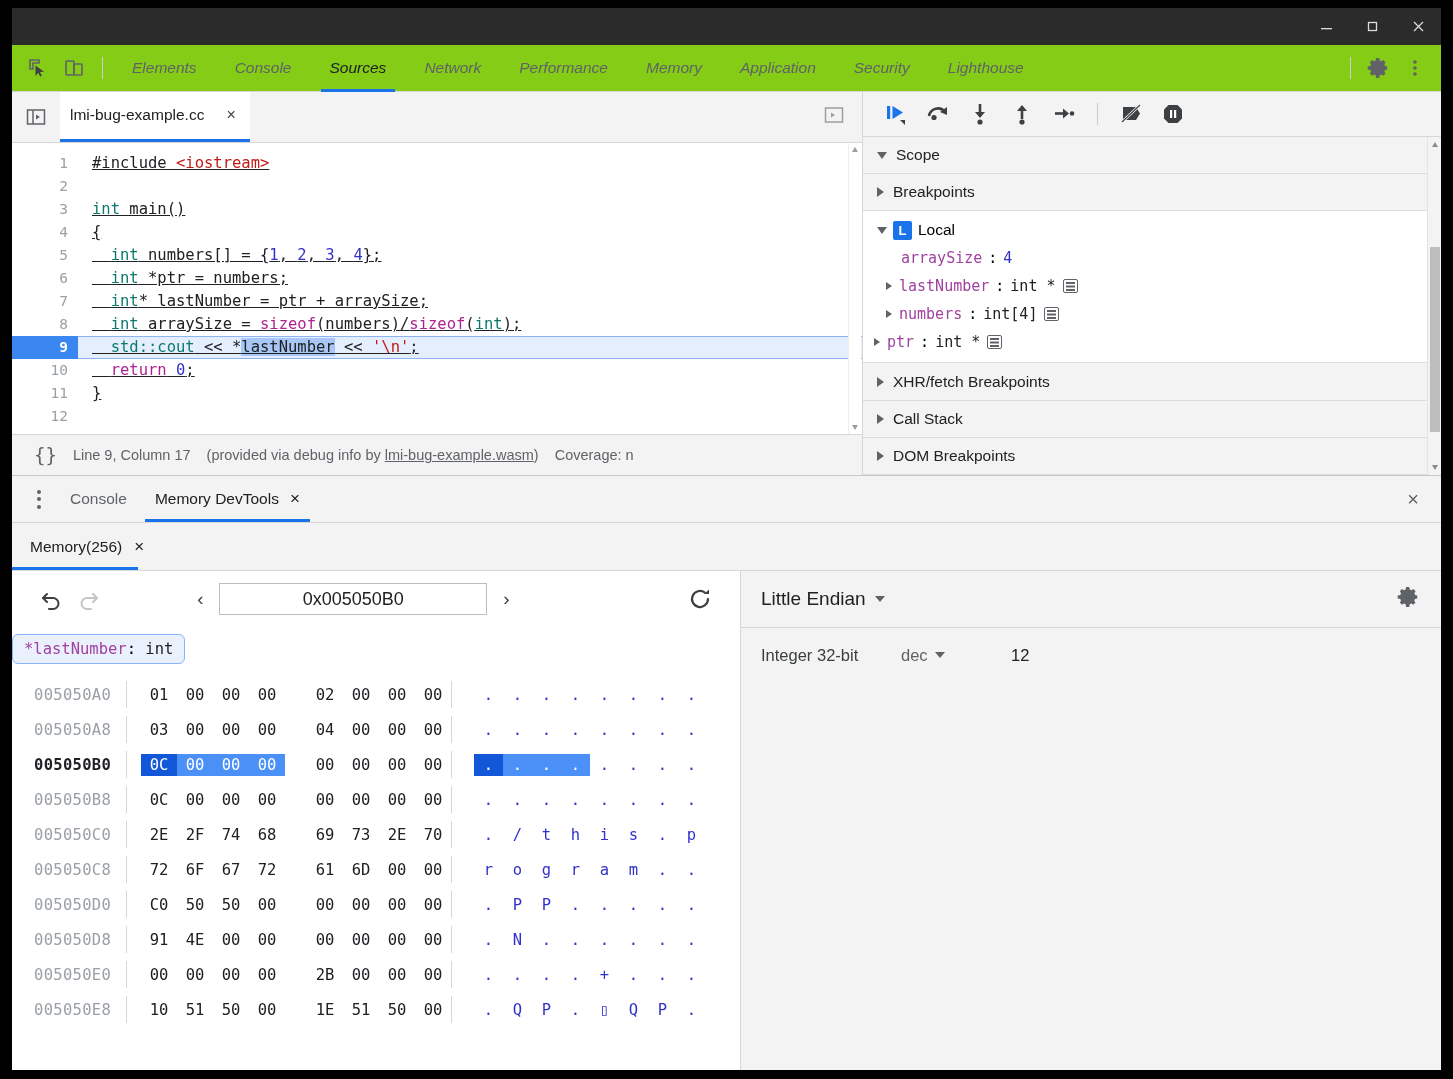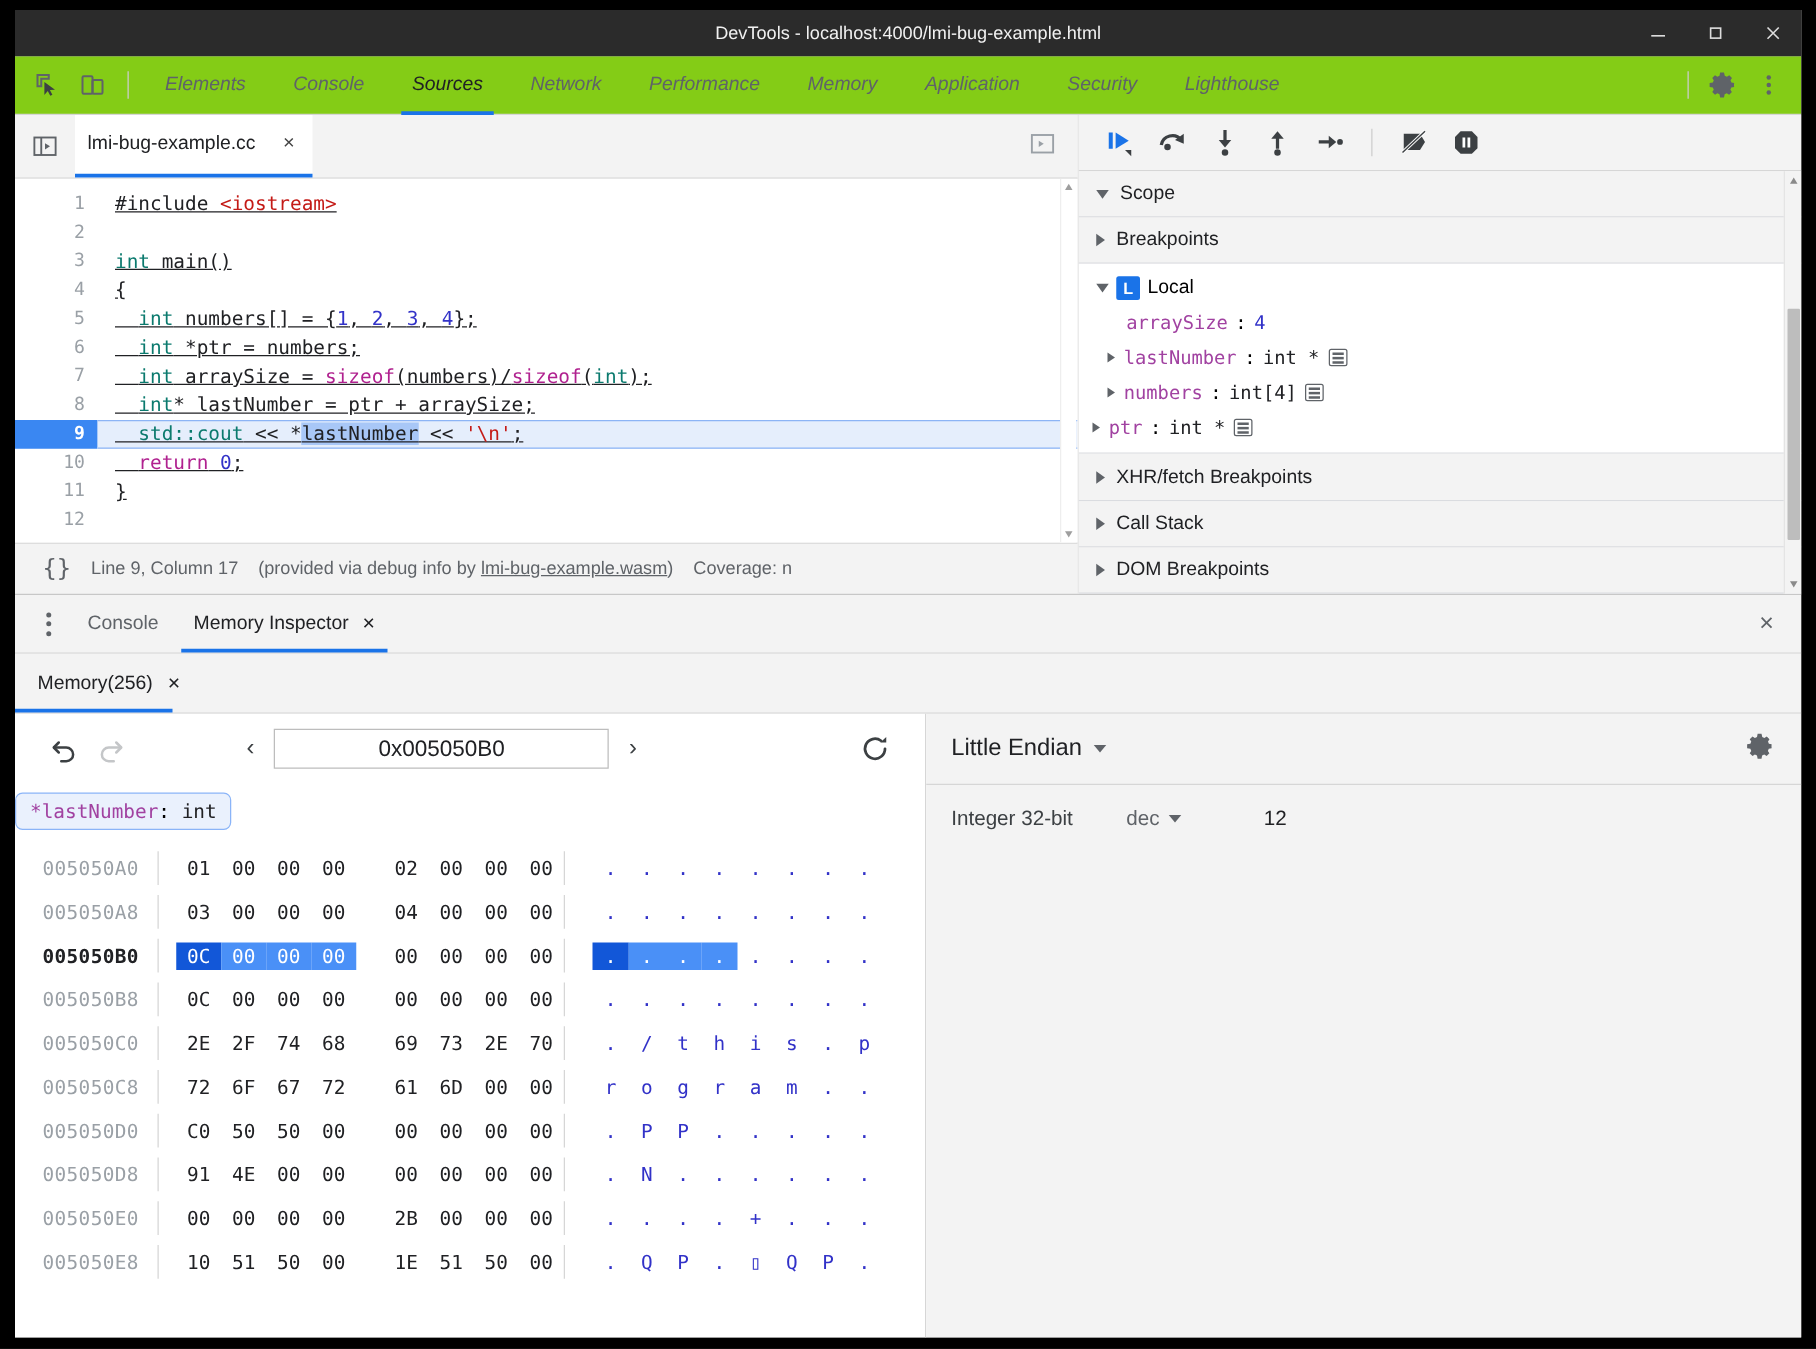--- a/index.html
+++ b/index.html
@@ -178,21 +178,20 @@
   .vi-row .val{ color:#202124; }
   .caret{ width:0;height:0; border-left:5px solid transparent; border-right:5px solid transparent;
     border-top:6px solid #5f6368; }
 </style>
 </head>
 <body>
 
 <div class="window">
 
   <div class="titlebar">
-    <div class="title">DevTools - localhost:4000/lmi-bug-example.html</div>
     <div class="winbtns">
       <div class="winbtn">
         <svg width="13" height="13" viewBox="0 0 13 13">
             <rect x="1" y="8" width="11" height="1.3" fill="#dcdcdc"></rect>
           </svg>
       </div>
       <div class="winbtn">
         <svg width="13" height="13" viewBox="0 0 13 13">
             <rect x="2.5" y="2.5" width="8" height="8" fill="none" stroke="#dcdcdc" stroke-width="1.3"></rect>
           </svg>
@@ -304,22 +303,22 @@
           <div>11</div>
           <div>12</div>
         </div>
         <div class="lines">
           <div><span>#include </span><span class="str">&lt;iostream&gt;</span></div>
           <div></div>
           <div><span class="kw">int</span><span> main()</span></div>
           <div>{</div>
           <div><span>  </span><span class="kw">int</span><span> numbers[] = {</span><span class="num">1</span><span>, </span><span class="num">2</span><span>, </span><span class="num">3</span><span>, </span><span class="num">4</span><span>};</span></div>
           <div><span>  </span><span class="kw">int</span><span> *ptr = numbers;</span></div>
+          <div><span>  </span><span class="kw">int</span><span>* lastNumber = ptr + arraySize;</span></div>
           <div><span>  </span><span class="kw">int</span><span> arraySize = </span><span class="fn">sizeof</span><span>(numbers)/</span><span class="fn">sizeof</span><span>(</span><span class="kw">int</span><span>);</span></div>
-          <div><span>  </span><span class="kw">int</span><span>* lastNumber = ptr + arraySize;</span></div>
           <div class="cur"><span class="kw">  std::cout</span><span> &lt;&lt; *</span><span class="sel">lastNumber</span><span> &lt;&lt; </span><span class="str">'\n'</span><span>;</span></div>
           <div><span>  </span><span class="fn">return</span><span> </span><span class="num">0</span><span>;</span></div>
           <div>}</div>
           <div></div>
         </div>
         <div class="vscroll">
           <div class="tri up"></div>
           <div class="tri dn"></div>
         </div>
       </div>
@@ -461,21 +460,21 @@
   <div class="drawer-tabs">
     <div class="kebab">
         <i></i>
         <i></i>
         <i></i>
       </div>
     <div class="dw-tab">
       <span>Console</span>
     </div>
     <div class="dw-tab active">
-      <span>Memory Inspector</span>
+      <span>Memory DevTools</span>
       <span style="font-size:17px">×</span>
     </div>
     <div class="closer">×</div>
   </div>
 
   <div class="mem-tabs">
     <div class="mem-tab">
       <span>Memory(256)</span>
       <span style="font-size:17px">×</span>
     </div>

